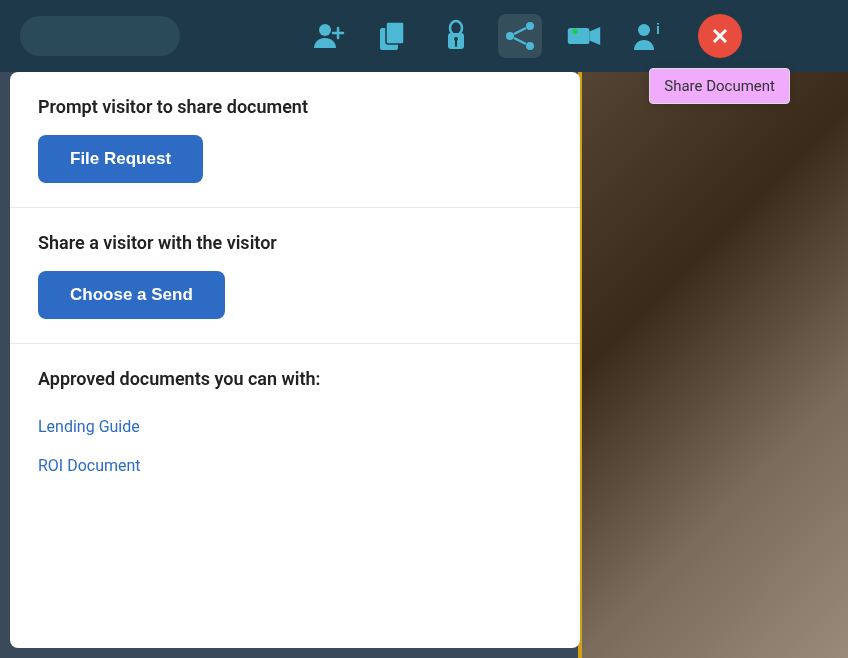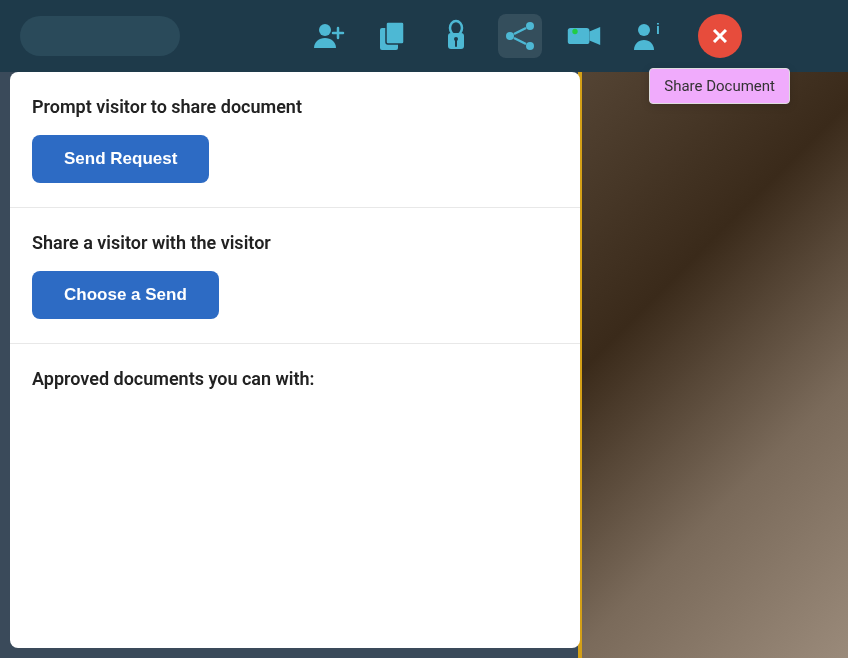--- a/index.html
+++ b/index.html
@@ -121,21 +121,21 @@
       left: 10px;
       width: 570px;
       background: white;
       border-radius: 8px;
       overflow: hidden;
       z-index: 5;
       bottom: 10px;
     }
 
     .section {
-      padding: 24px 22px;
+      padding: 24px 28px;
       border-bottom: 1px solid #e8e8e8;
     }
 
     .section:last-child {
       border-bottom: none;
     }
 
     .section-title {
       font-size: 18px;
       font-weight: 600;
@@ -242,25 +242,33 @@
 </div>
 
 <div class="tooltip">
   <span>Share Document</span>
 </div>
 
 <div class="main-panel">
 
   <div class="section">
     <div class="section-title">Prompt visitor to share document</div>
-    <button class="btn-primary">Send Request</button>
+    <button class="btn-primary">File Request</button>
   </div>
 
   <div class="section">
     <div class="section-title">Share a visitor with the visitor</div>
     <button class="btn-primary">Choose a Send</button>
   </div>
 
   <div class="section">
     <div class="section-title">Approved documents you can with:</div>
+    <ul class="doc-list">
+      <li>
+        <a class="doc-link">Lending Guide</a>
+      </li>
+      <li>
+        <a class="doc-link">ROI Document</a>
+      </li>
+    </ul>
   </div>
 
 </div>
 
 </body></html>

